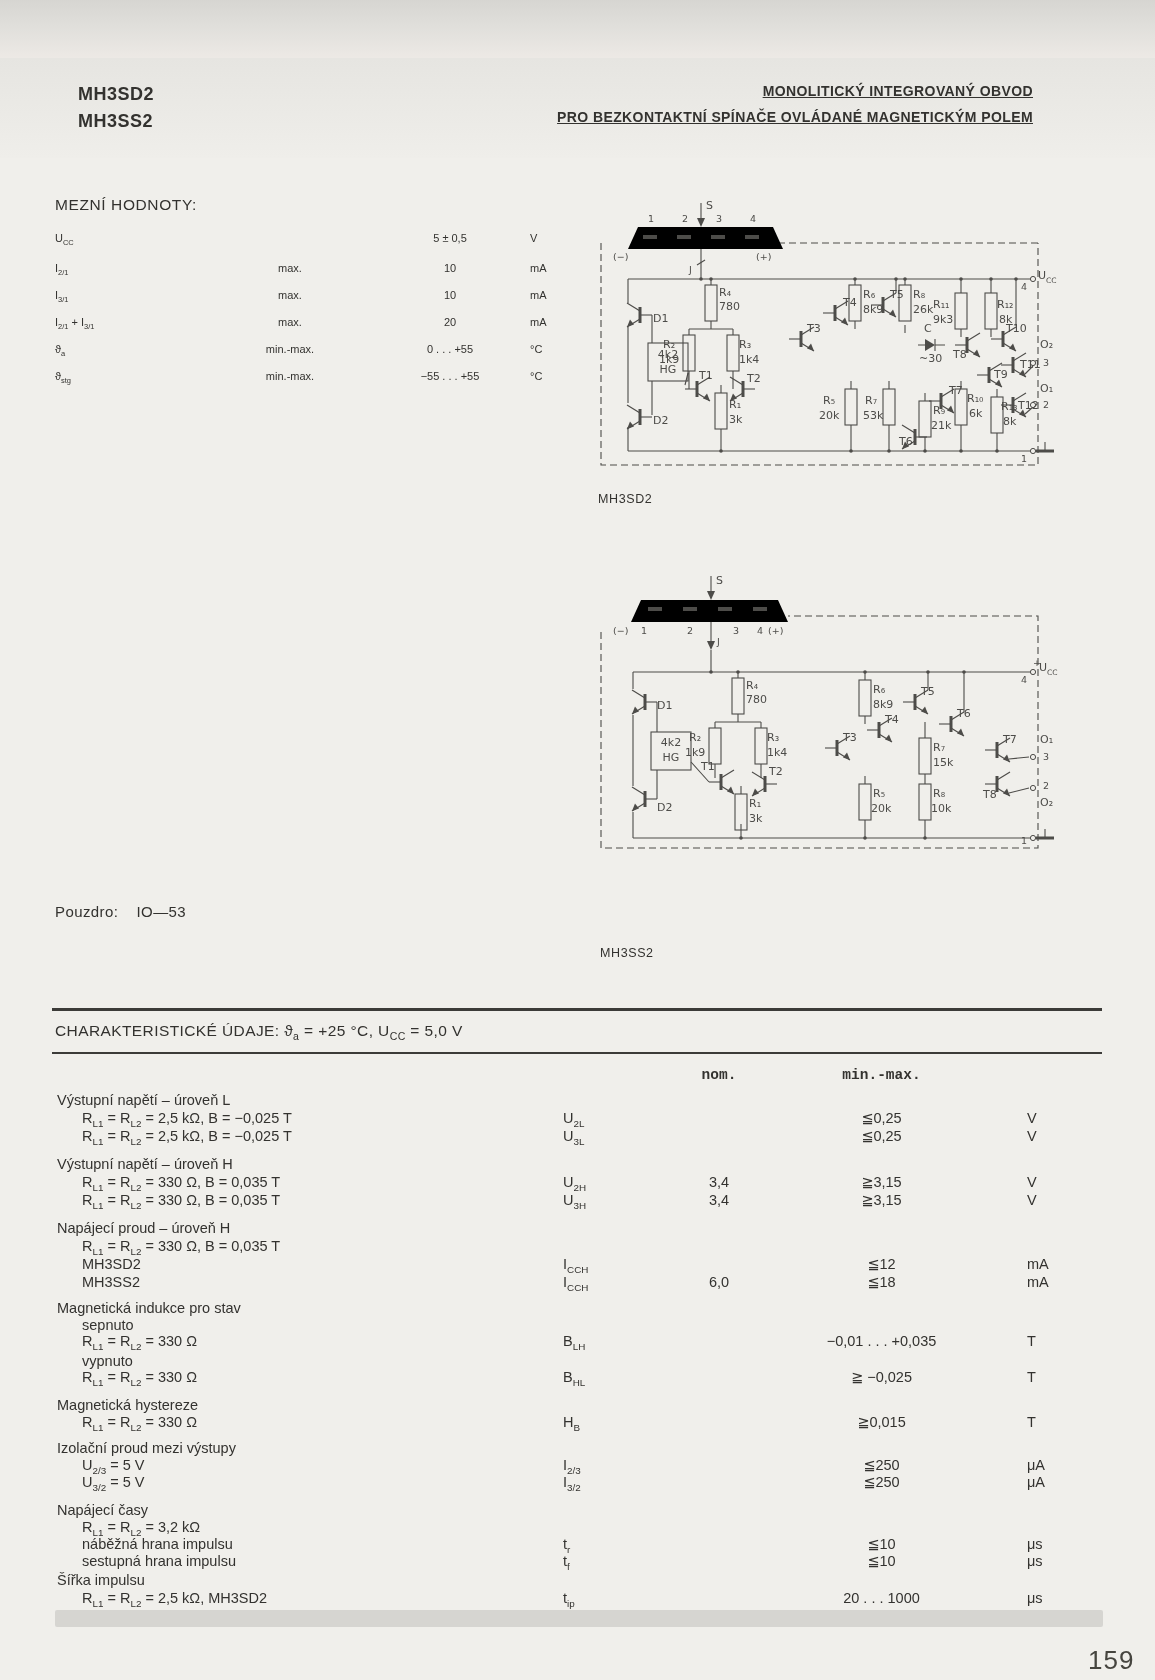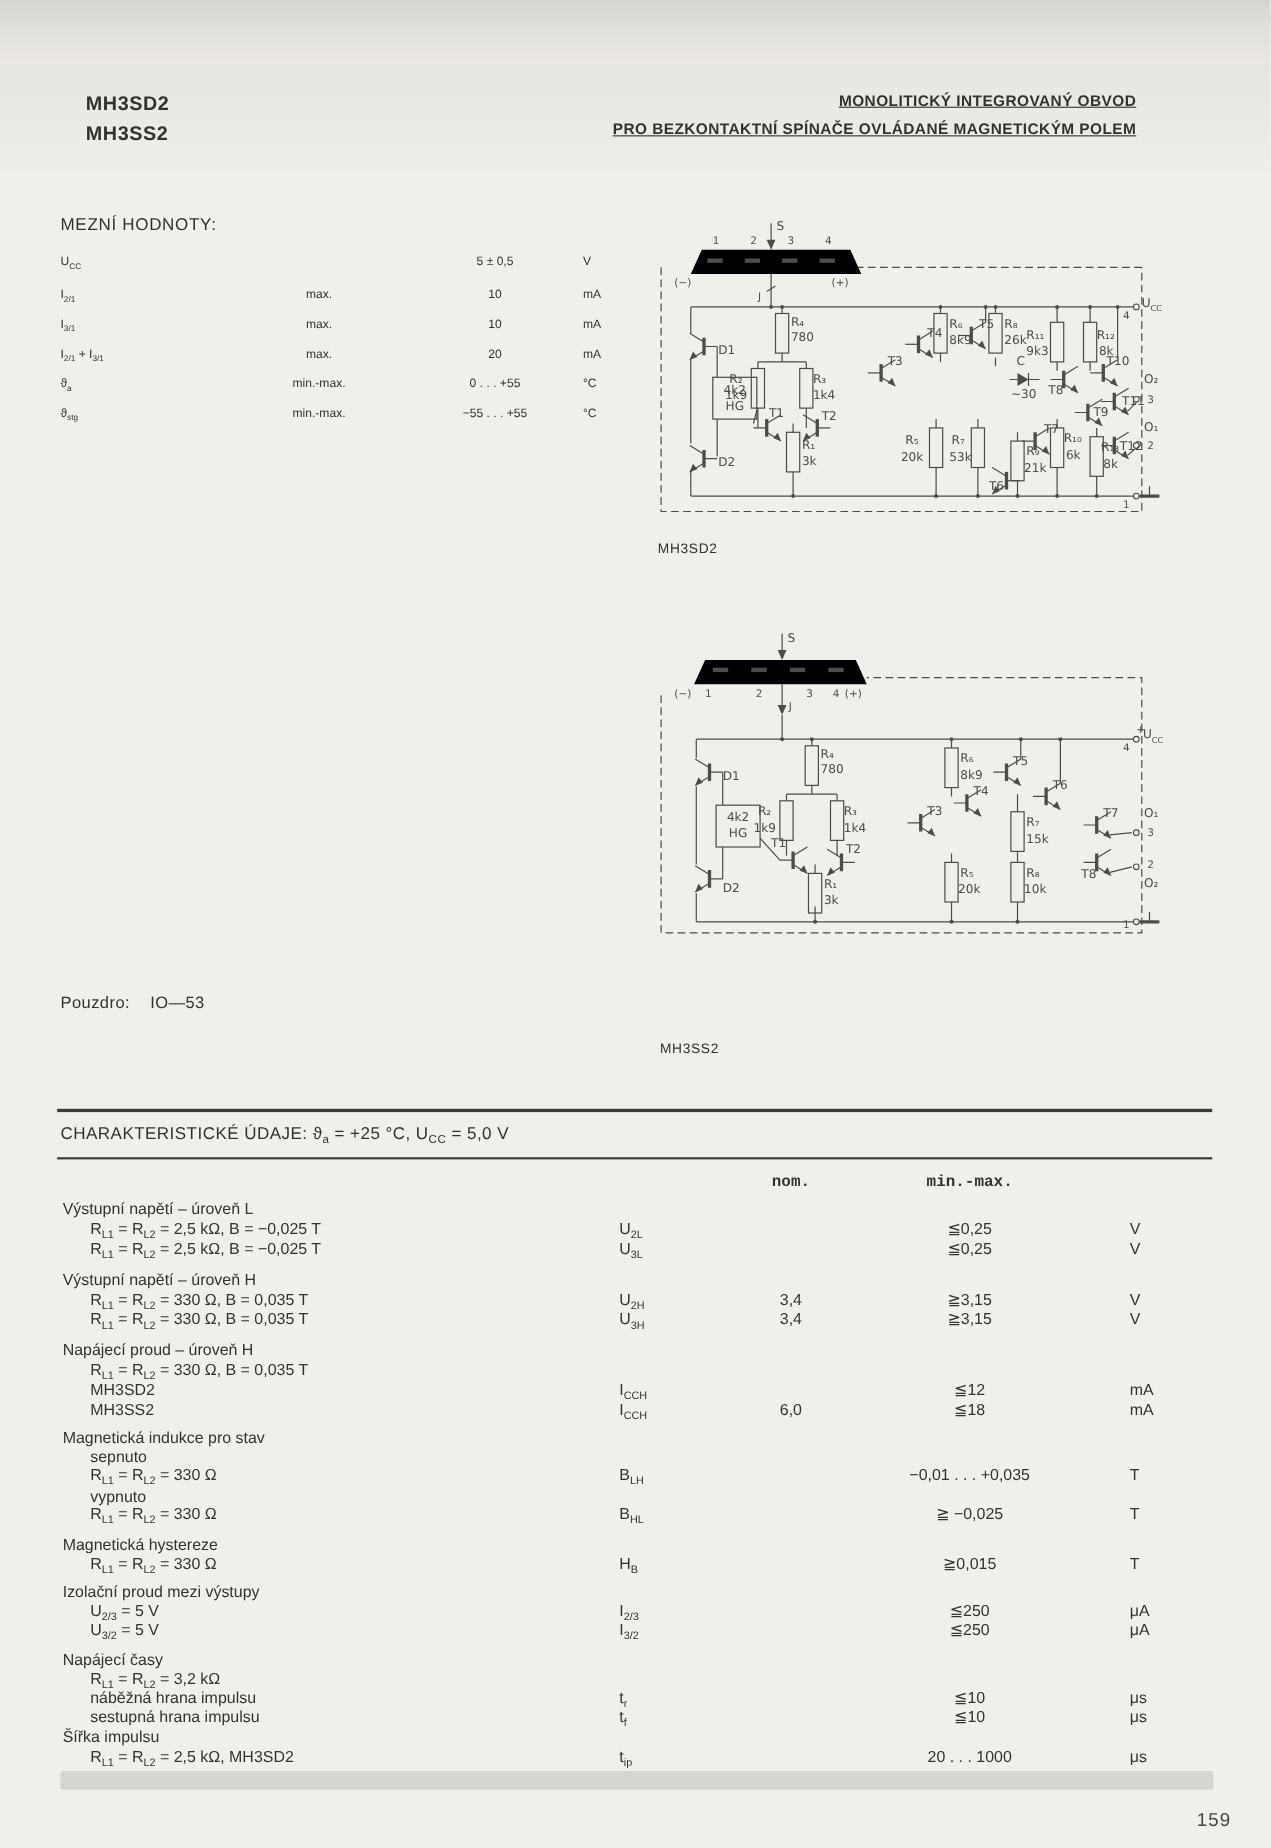--- a/index.html
+++ b/index.html
@@ -49,21 +49,21 @@
   .sch .b{stroke-width:3px;}
   .sch .f{fill:#4d4c49;stroke:none;}
   .sch .dot{fill:#4d4c49;stroke:none;}
   .sch .pinc{fill:#f0efeb;stroke:#4d4c49;}
   .sch text{fill:#4d4c49;font-size:11px;font-family:"DejaVu Sans","Liberation Sans",sans-serif;}
   .sch text.s9{font-size:9.5px;}
   .sch text.s7{font-size:7.5px;}
   .sch text.mid{text-anchor:middle;}
   .caption{font-size:12.5px;letter-spacing:.6px;}
   .pouzdro{left:55px;top:903px;font-size:15px;letter-spacing:.4px;}
-  .pagenum{left:1088px;top:1645px;font-size:17px;letter-spacing:1px;color:#46453f;}
+  .pagenum{left:1088px;top:1645px;font-size:26px;letter-spacing:1px;color:#46453f;}
 </style>
 </head>
 <body>
 
 <div class="abs band-top"></div>
 <div class="abs band-header"></div>
 <div class="abs band-bottom"></div>
 
 <div class="abs part" style="top:84px;">MH3SD2</div>
 <div class="abs part" style="top:111px;">MH3SS2</div>

